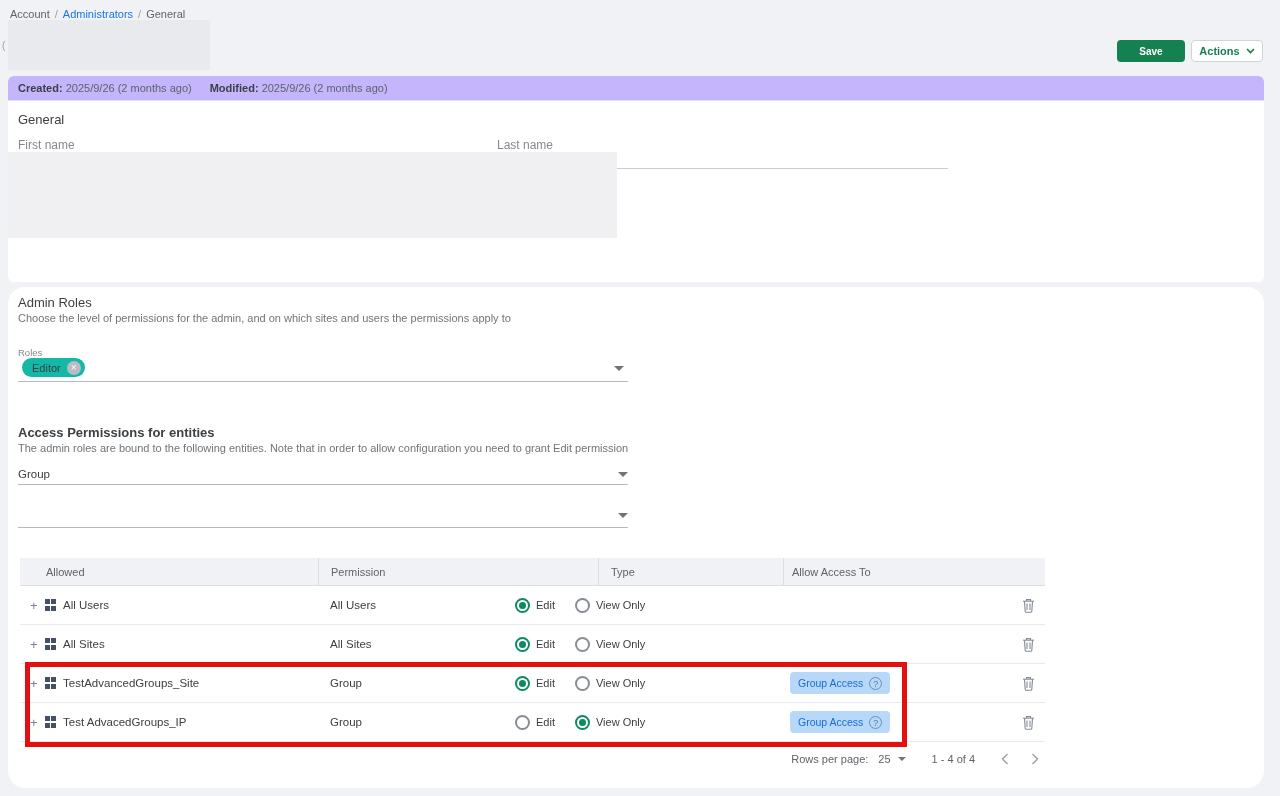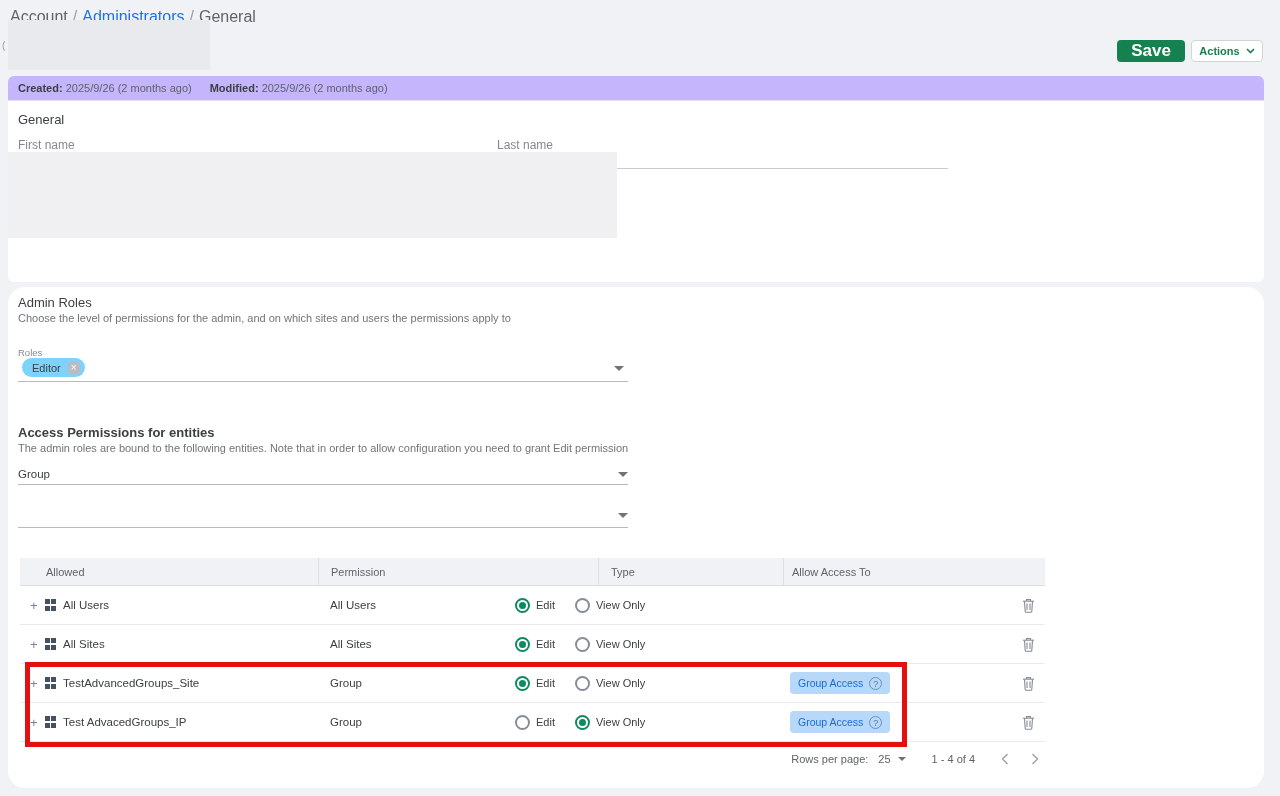--- a/index.html
+++ b/index.html
@@ -1,25 +1,25 @@
 <!DOCTYPE html>
 <html><head>
 <meta charset="utf-8">
 <style>
   * { box-sizing: border-box; margin: 0; padding: 0; }
   body { margin: 0; background: #e8eaef; font-family: "Liberation Sans", sans-serif; }
   .page { position: relative; width: 1280px; height: 796px; background: #f1f2f6; overflow: hidden; }
 
   
-  .breadcrumb { position: absolute; left: 10px; top: 8px; font-size: 16px; color: #5f6368; display: flex; gap: 5px; align-items: center; }
+  .breadcrumb { position: absolute; left: 10px; top: 8px; font-size: 11px; color: #5f6368; display: flex; gap: 5px; align-items: center; }
   .breadcrumb .sep { color: #9aa0a6; }
   .breadcrumb .link { color: #1a73e8; cursor: pointer; }
   .redact-name { position: absolute; left: 8px; top: 20px; width: 202px; height: 50px; background: #e9eaee; }
   .redact-fragment { position: absolute; left: 2px; top: 40px; font-size: 10px; color: #9aa0a6; }
-  .btn-save { position: absolute; left: 1117px; top: 40px; width: 68px; height: 22px; background: #168150; border: none; border-radius: 4px; color: #fff; font-size: 17px; font-weight: bold; font-family: inherit; cursor: pointer; }
+  .btn-save { position: absolute; left: 1117px; top: 40px; width: 68px; height: 22px; background: #168150; border: none; border-radius: 4px; color: #fff; font-size: 10px; font-weight: bold; font-family: inherit; cursor: pointer; }
   .btn-actions { position: absolute; left: 1191px; top: 40px; width: 72px; height: 22px; background: #fff; border: 1px solid #cfd6d1; border-radius: 4px; color: #168150; font-size: 11px; font-weight: bold; font-family: inherit; cursor: pointer; display: flex; align-items: center; justify-content: center; gap: 6px; }
 
   
   .meta-bar { position: absolute; left: 8px; top: 76px; width: 1256px; height: 25px; background: #c4b5fd; border-bottom: 1px solid #e2e4e9; border-radius: 6px 6px 0 0; display: flex; align-items: center; padding-left: 10px; gap: 18px; font-size: 11px; color: #5f6368; }
   .meta-bar b { color: #3c4043; }
 
   
   .card1 { position: absolute; left: 8px; top: 101px; width: 1256px; height: 181px; background: #fff; border-radius: 0 0 6px 6px; }
   .card1 .title { position: absolute; left: 10px; top: 11px; font-size: 13px; color: #3c4043; }
   .f-label { position: absolute; font-size: 12px; color: #85898f; }
@@ -27,21 +27,21 @@
   .lbl-last { left: 489px; top: 37px; }
   .last-underline { position: absolute; left: 489px; top: 67px; width: 451px; border-bottom: 1px solid #c9ccd1; }
   .redact-fields { position: absolute; left: 0; top: 51px; width: 609px; height: 86px; background: #f0f0f2; z-index: 2; }
 
   
   .card2 { position: absolute; left: 8px; top: 287px; width: 1256px; height: 501px; background: #fff; border-radius: 17px; }
   .sec-title { position: absolute; left: 10px; font-size: 13px; color: #3c4043; }
   .sec-title.bold { font-size: 13px; font-weight: bold; }
   .sec-sub { position: absolute; left: 10px; font-size: 11px; color: #70757a; }
   .tiny-label { position: absolute; left: 10px; font-size: 9.5px; color: #85898f; }
-  .chip { position: absolute; left: 14px; top: 71px; height: 19px; background: #7dd3fc; border-radius: 10px; display: flex; align-items: center; gap: 6px; padding: 0 4px 0 10px; font-size: 11px; color: #3c4043; }
+  .chip { position: absolute; left: 14px; top: 71px; height: 19px; background: #14b8a6; border-radius: 10px; display: flex; align-items: center; gap: 6px; padding: 0 4px 0 10px; font-size: 11px; color: #3c4043; }
   .chip .x { width: 14px; height: 14px; border-radius: 50%; background: #b9bcc2; color: #fff; font-size: 10px; line-height: 14px; text-align: center; cursor: pointer; }
   .caret { width: 0; height: 0; border-left: 5px solid transparent; border-right: 5px solid transparent; border-top: 5px solid #6f747c; position: absolute; cursor: pointer; }
   .underline { position: absolute; left: 10px; width: 610px; border-bottom: 1px solid #b7bac0; }
   .select-value { position: absolute; left: 10px; font-size: 11.5px; color: #3c4043; }
 
   
   .table { position: absolute; left: 12px; top: 271px; width: 1025px; }
   .thead { display: flex; height: 28px; background: #f1f2f5; border-bottom: 1px solid #dcdee3; align-items: center; font-size: 11px; color: #5f6368; }
   .th { height: 100%; display: flex; align-items: center; }
   .th1 { width: 298px; padding-left: 26px; }

